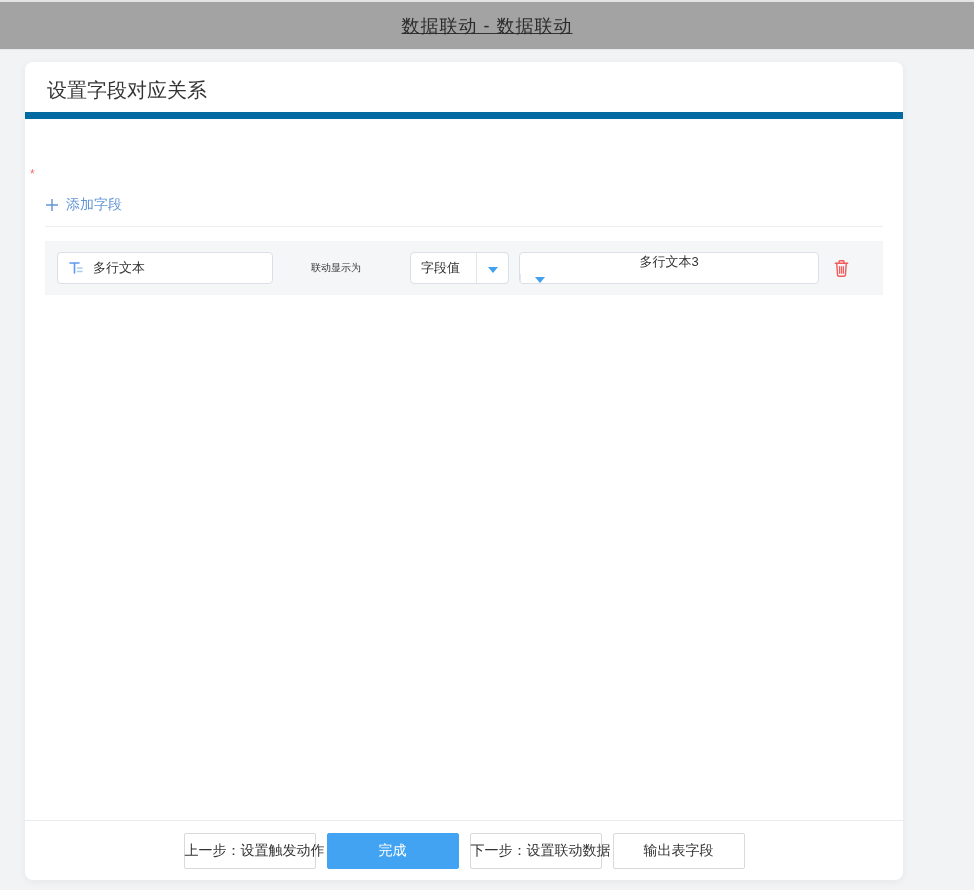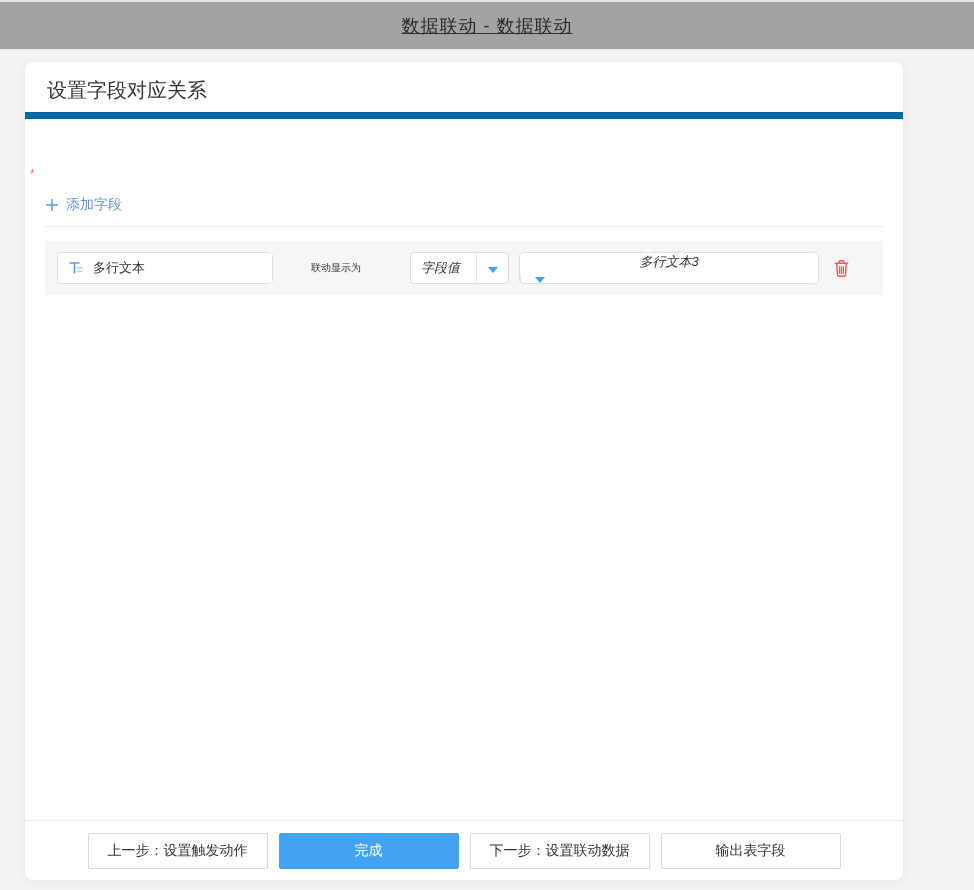--- a/index.html
+++ b/index.html
@@ -70,21 +70,21 @@
     padding: 0 10px; font-size: 13px; color: #333; cursor: pointer;
   }
   .relation-label { margin-left: 38px; font-size: 10px; color: #333; white-space: nowrap; }
   .dropdown {
     height: 32px; flex: none;
     background: #fff; border: 1px solid #dcdfe6; border-radius: 4px;
     display: flex; align-items: center; cursor: pointer;
   }
   .dd-small { width: 99px;  margin-left: 49px; }
   .dd-large { width: 300px; margin-left: 10px; flex-direction: column; }
-  .dd-text { flex: 1; padding: 0 10px; font-size: 13px; color: #333; white-space: nowrap; overflow: hidden; font-style: italic; }
+  .dd-text { flex: 1; padding: 0 10px; font-size: 13px; color: #333; white-space: nowrap; overflow: hidden; }
   .dd-caret-zone {
     width: 32px; align-self: stretch; flex: none;
     border-left: 1px solid #e4e7ed;
     display: flex; align-items: center; justify-content: center;
   }
   .dd-large .dd-caret-zone { width: 38px; }
   .caret {
     width: 0; height: 0;
     border-left: 5px solid transparent; border-right: 5px solid transparent;
     border-top: 6px solid #41a0f0;
@@ -92,21 +92,21 @@
   }
   .trash-btn { margin-left: 13px; width: 20px; height: 22px; cursor: pointer; display: flex; align-items: center; }
 
   
   .card-footer {
     height: 60px; flex: none;
     border-top: 1px solid #e9ebee;
     display: flex; align-items: center; justify-content: center; gap: 11px;
   }
   .btn {
-    width: 180px; height: 36px;
+    width: 132px; height: 36px;
     background: #fff; border: 1px solid #d9d9d9; border-radius: 2px;
     font-size: 14px; color: #333; cursor: pointer;
     font-family: inherit; white-space: nowrap;
   }
   .btn-primary { background: #42a3f3; border-color: #42a3f3; color: #fff; }
 </style>
 </head>
 <body>
 
 <div class="topbar">

